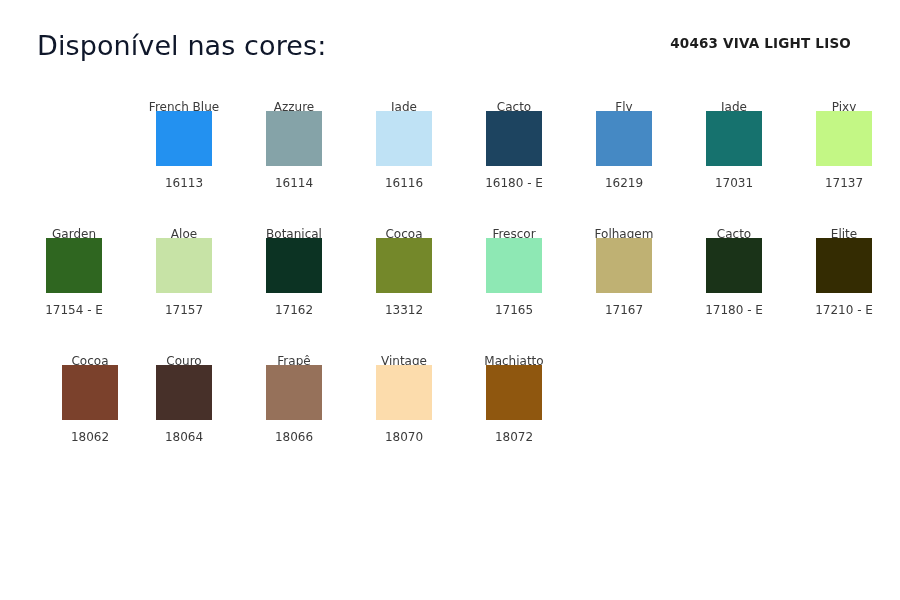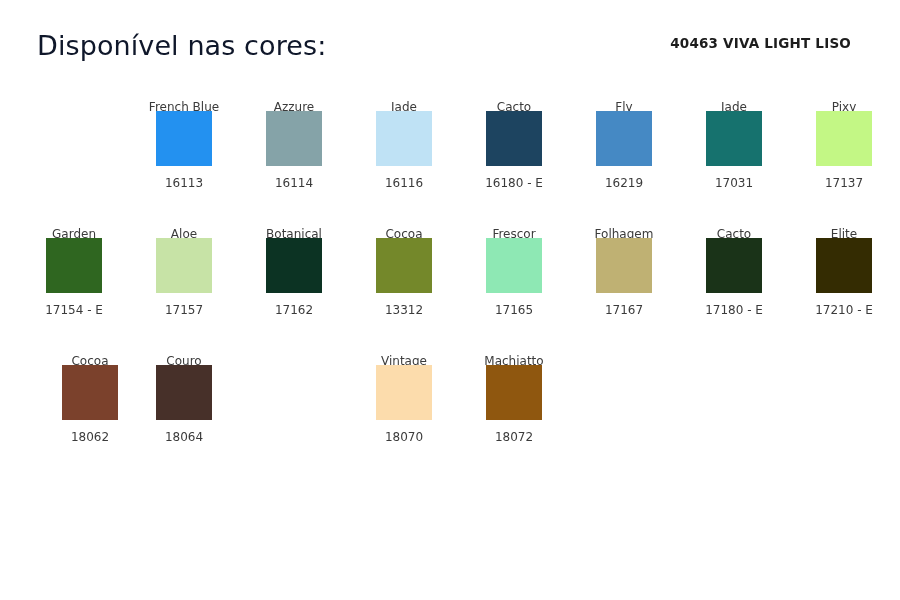--- a/index.html
+++ b/index.html
@@ -186,20 +186,25 @@
       <div class="swatch-cell" style="left: 44px;">
         <div class="swatch-name">Cocoa</div>
         <div class="swatch-chip" style="background: rgb(123, 65, 44);"></div>
         <div class="swatch-code">18062</div>
       </div>
       <div class="swatch-cell" style="left: 138px;">
         <div class="swatch-name">Couro</div>
         <div class="swatch-chip" style="background: rgb(71, 48, 41);"></div>
         <div class="swatch-code">18064</div>
       </div>
+      <div class="swatch-cell" style="left: 248px;">
+        <div class="swatch-name">Frapê</div>
+        <div class="swatch-chip" style="background: rgb(150, 113, 90);"></div>
+        <div class="swatch-code">18066</div>
+      </div>
       <div class="swatch-cell" style="left: 358px;">
         <div class="swatch-name">Vintage</div>
         <div class="swatch-chip" style="background: rgb(252, 220, 172);"></div>
         <div class="swatch-code">18070</div>
       </div>
       <div class="swatch-cell" style="left: 468px;">
         <div class="swatch-name">Machiatto</div>
         <div class="swatch-chip" style="background: rgb(143, 87, 15);"></div>
         <div class="swatch-code">18072</div>
       </div>

